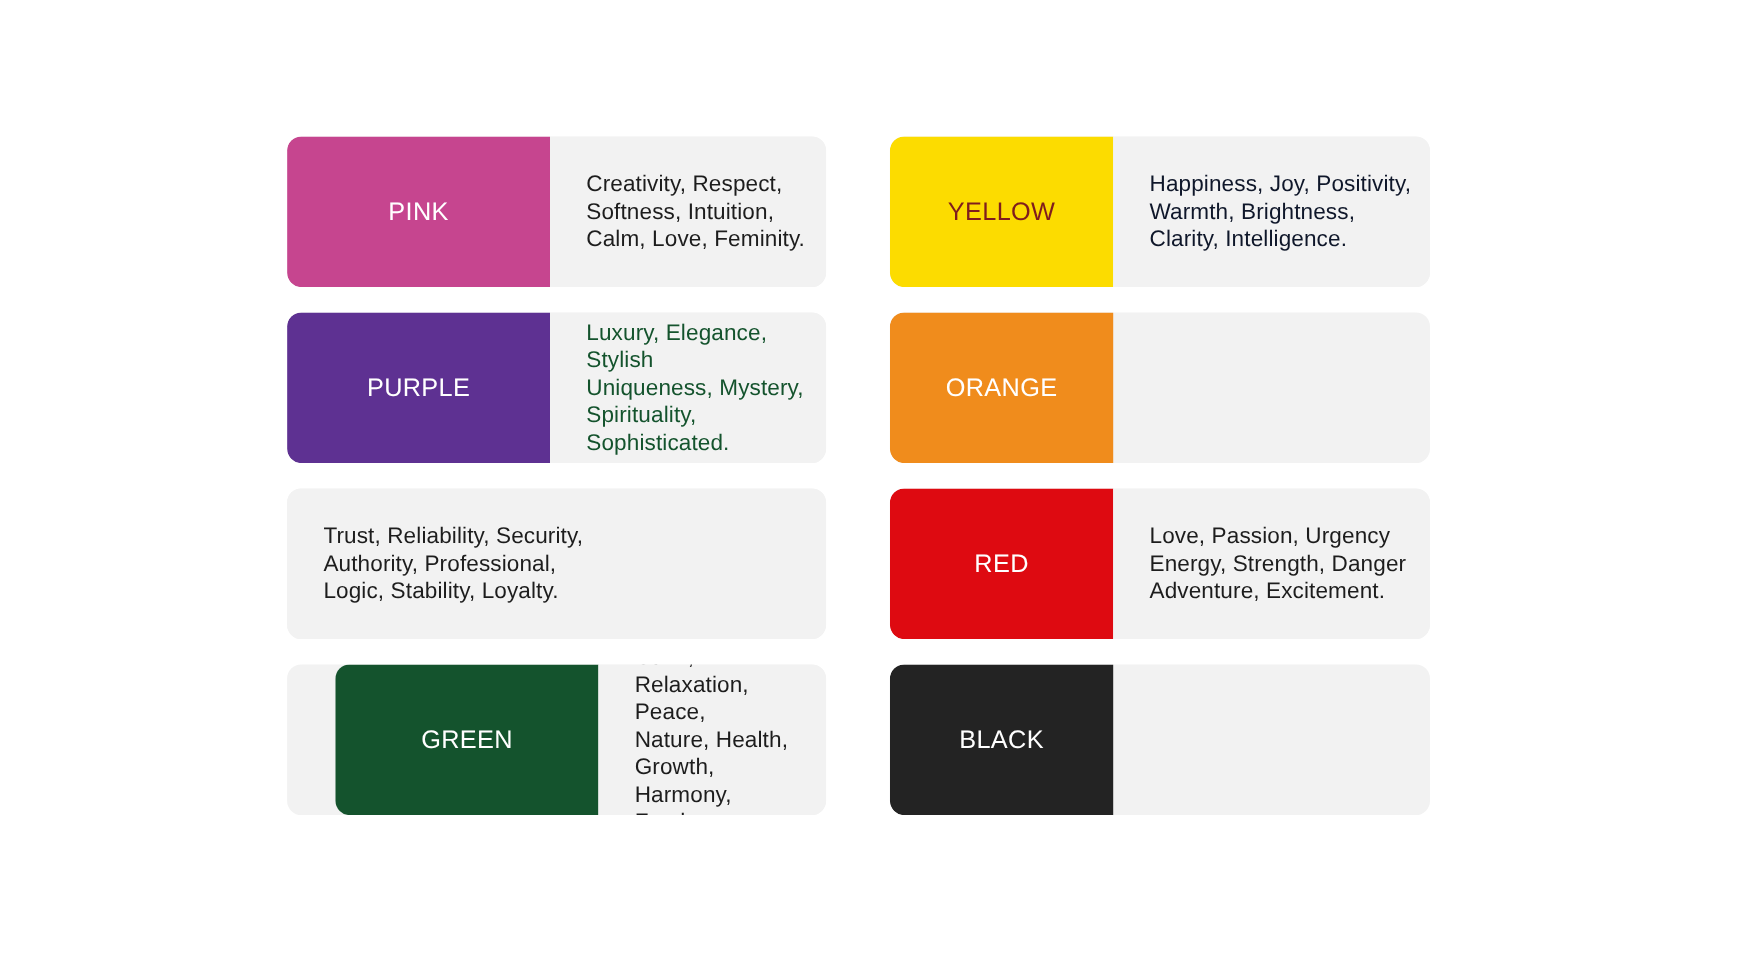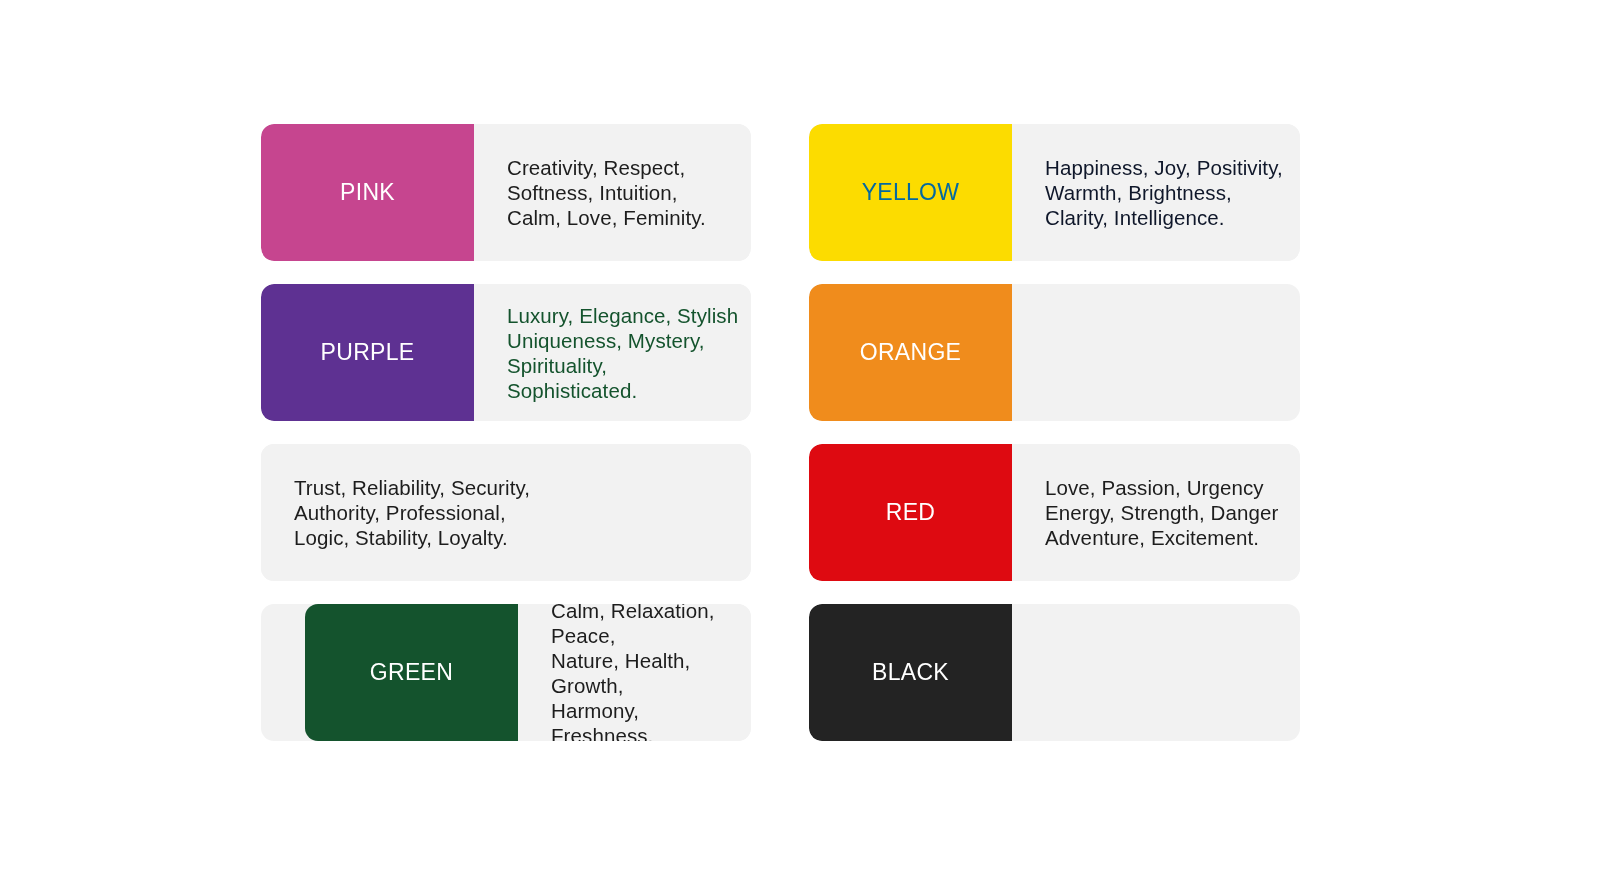--- a/index.html
+++ b/index.html
@@ -46,21 +46,21 @@
 
   .swatch {
     flex: 0 0 auto;
     display: flex;
     align-items: center;
     justify-content: center;
     border-top-left-radius: 13px;
     border-bottom-left-radius: 13px;
   }
 
-  .col-left .swatch  { width: 213px; }
+  .col-left .swatch  { width: 239px; }
   .col-right .swatch { width: 203px; }
 
   .swatch-label {
     font-size: 23px;
     font-weight: 400;
     letter-spacing: 0.3px;
     color: #FFFFFF;
     text-align: center;
     line-height: 1.1;
     white-space: nowrap;
@@ -98,21 +98,21 @@
           <div class="swatch-label" style="color: rgb(255, 255, 255);">PINK</div>
         </div>
         <div class="desc" style="background: rgb(242, 242, 242);">
           <div class="desc-text" style="color: rgb(29, 29, 29);">Creativity, Respect,
 Softness, Intuition,
 Calm, Love, Feminity.</div>
         </div>
       </div>
       <div class="card col-right">
         <div class="swatch" style="background: rgb(252, 220, 0);">
-          <div class="swatch-label dark" style="color: #0369a1;">YELLOW</div>
+          <div class="swatch-label dark" style="color: #7f1d1d;">YELLOW</div>
         </div>
         <div class="desc" style="background: rgb(242, 242, 242);">
           <div class="desc-text" style="color: #0f172a;">Happiness, Joy, Positivity,
 Warmth,  Brightness,
 Clarity, Intelligence.</div>
         </div>
       </div>
       <div class="card col-left">
         <div class="swatch" style="background: rgb(94, 49, 146);">
           <div class="swatch-label" style="color: rgb(255, 255, 255);">PURPLE</div>

